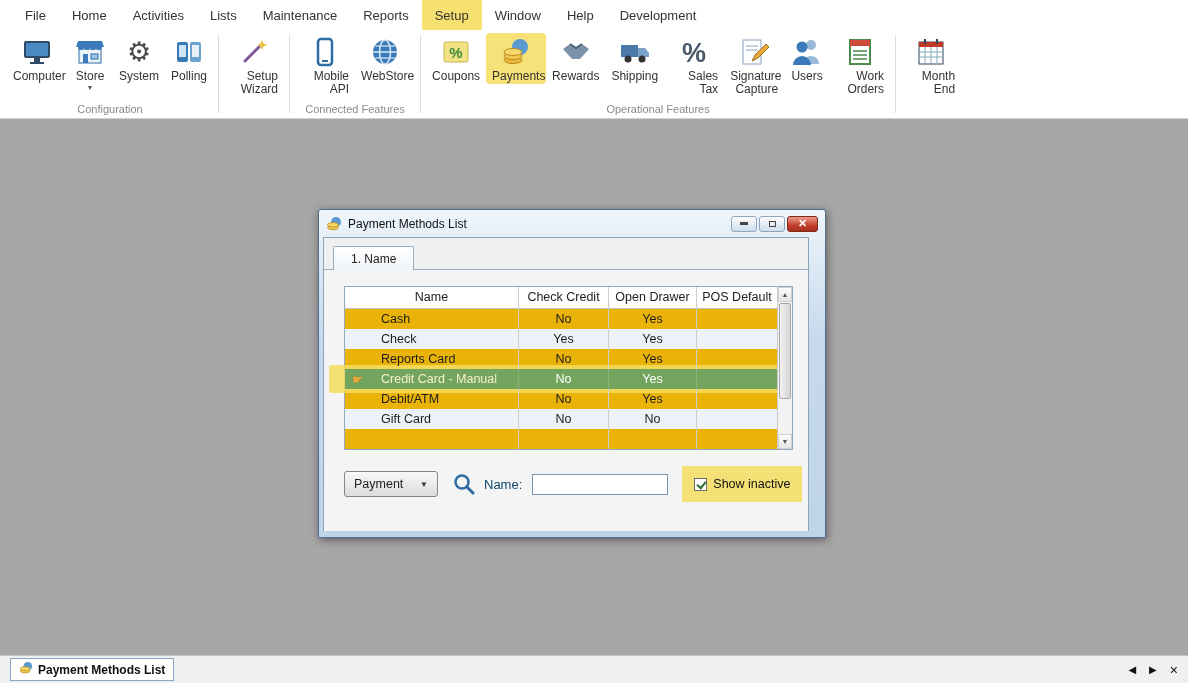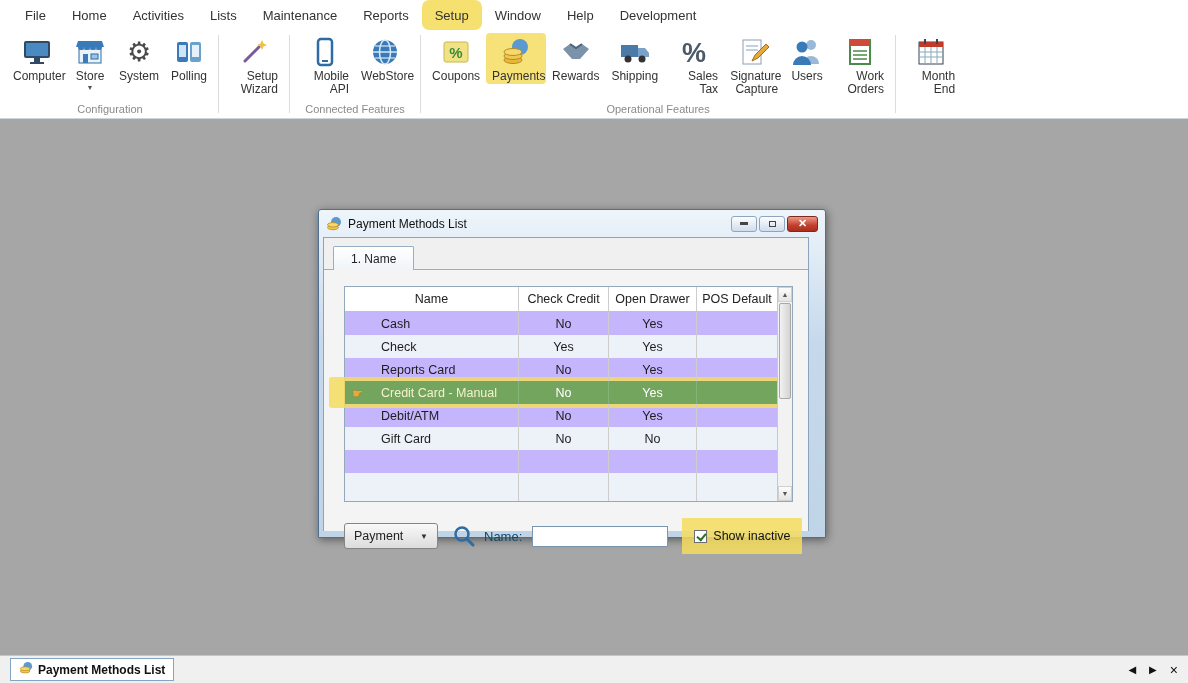--- a/index.html
+++ b/index.html
@@ -2,21 +2,21 @@
 <html><head>
 <meta charset="utf-8">
 <style>
   * { box-sizing: border-box; margin: 0; padding: 0; }
   html,body { width:1188px; height:683px; overflow:hidden; }
   body { font-family:"Liberation Sans", sans-serif; background:#fff; position:relative; }
 
   
   .menubar { height:30px; background:#ffffff; display:flex; align-items:stretch; padding-left:12px; }
   .menu-item { display:flex; align-items:center; padding:0 13px; font-size:13px; color:#333; cursor:default; }
-  .menu-item.annot { background:rgba(245,221,96,0.9); border-radius:7px; }
+  .menu-item.annot { background:rgba(245,221,96,0.9); border-radius:0; }
 
   
   .ribbon { height:89px; background:#ffffff; border-bottom:1px solid #c9d6e2; display:flex; align-items:stretch; padding-left:4px; }
   .rgroup { display:flex; flex-direction:column; }
   .rbuttons { flex:1; display:flex; align-items:flex-start; padding:3px 3px 0 3px; }
   .rglabel { text-align:center; font-size:11px; color:#8a8a8a; height:16px; line-height:14px; }
   .vsep { width:1px; background:#dcdcdc; margin:5px 2px; }
   .rbtn { display:flex; flex-direction:column; align-items:center; padding:3px 6px 1px 6px; min-width:46px; border-radius:4px; cursor:default; }
   .rbtn.annot { background:rgba(245,221,96,0.85); }
   .ricon { width:32px; height:32px; display:flex; align-items:center; justify-content:center; }
@@ -44,21 +44,21 @@
   .wbtn.close { width:31px; background:linear-gradient(#ec9a88,#c33f2d 60%,#a92f1e); border-color:#7e2a1a;
                 color:#fff; font-size:11px; font-weight:bold; }
 
   .dialog-body { margin:0 16px 4px 4px; height:294px; background:#f0f0f0; border:1px solid #8aa4bc; padding-top:8px; }
   .tabstrip { display:flex; padding-left:9px; position:relative; height:24px; }
   .tab { background:linear-gradient(#ffffff,#f0f4f8); border:1px solid #98aec4; border-bottom:none;
          border-radius:2px 2px 0 0; padding:0 17px; font-size:12px; color:#222; display:flex; align-items:center; z-index:2; }
   .tabpage { border-top:1px solid #98aec4; margin-top:-1px; background:#f4f4f4; height:262px; padding:16px 0 0 20px; }
 
   
-  .grid { display:flex; width:449px; height:216px; border:1px solid #94a8bc; background:#c4b5fd; }
+  .grid { display:flex; width:449px; height:164px; border:1px solid #94a8bc; background:#eab308; }
   .gridcols { width:432px; display:flex; flex-direction:column; }
   .g-header { display:flex; height:25px; border-bottom:1px solid #c2c2c2; align-items:center; background:#fff; }
   .g-header .cell { font-size:12.5px; color:#222; text-align:center; }
   .row { height:23px; display:flex; position:relative; }
   .row-inner { display:flex; width:100%; height:100%; position:relative; z-index:1; }
   .row.alt .row-inner { background:#edf2f9; }
   .cell { height:100%; display:flex; align-items:center; justify-content:center; font-size:12.5px; color:#1d1d1d;
           border-right:1px solid #cdcdcd; }
   .cell:last-child { border-right:none; }
   .c-name { width:174px; justify-content:flex-start; padding-left:36px; position:relative; }

